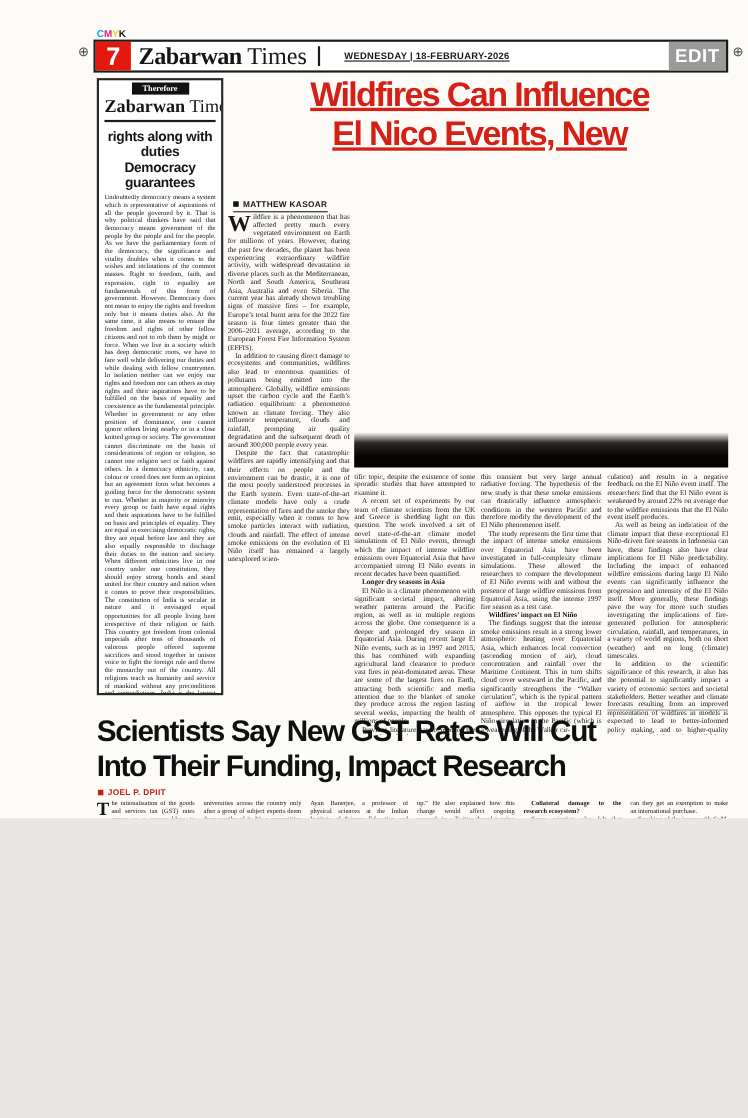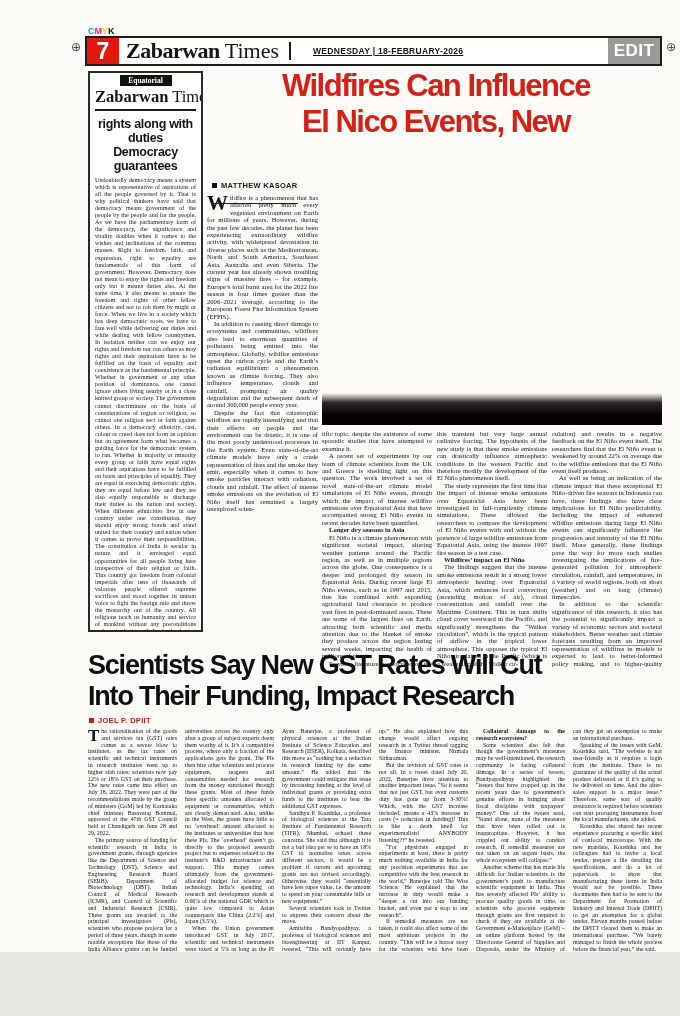--- a/index.html
+++ b/index.html
@@ -1,16 +1,16 @@
 <!DOCTYPE html>
 <html style="--masthead-red: #e3180f; --headline-red: #d42015; --byline-red: #c22017; --edit-gray: #9a9a9a;"><head>
 <meta charset="utf-8">
 <style>
   html,body{margin:0;padding:0;background:#e8e7e3;}
-  #canvas{position:relative;width:680px;height:952px;background:#fcfbf8;overflow:hidden;
+  #canvas{position:relative;width:680px;height:744px;background:#fcfbf8;overflow:hidden;
           font-family:"Liberation Serif",serif;color:#161514;}
   .abs{position:absolute;}
 
   
   .cmyk-logo{left:88px;top:26px;font:bold 9px "Liberation Sans",sans-serif;letter-spacing:0;}
   .cmyk-logo span{display:inline-block;}
   .ink-c{color:#00aeef;} .ink-m{color:#ec1e79;} .ink-y{color:#f7d117;} .ink-k{color:#141414;}
   .regmark{color:#4a4a4a;font-size:12px;line-height:10px;font-family:"DejaVu Sans",sans-serif;}
 
   
@@ -34,23 +34,23 @@
              font:bold 7.5px "Liberation Serif",serif;padding:1px 0;}
   .ed-masthead{text-align:center;font-size:16.5px;white-space:nowrap;border-bottom:2px solid #1a1a1a;
                padding-bottom:2px;margin-top:1px;}
   .ed-masthead .mh-bold{font-weight:bold;}
   .ed-headline{margin:6px 0 4px 0;text-align:center;font:bold 12.5px/14px "Liberation Sans",sans-serif;
                letter-spacing:-.3px;}
   .ed-body{font-size:6.1px;line-height:7.05px;text-align:justify;overflow:hidden;height:468px;}
 
   
   .wf-headline{left:210px;top:68px;width:452px;text-align:center;color:var(--headline-red,#d42015);
-               font:bold 31px/36px "Liberation Sans",sans-serif;letter-spacing:-1.5px;}
+               font:bold 31px/36px "Liberation Sans",sans-serif;letter-spacing:-1.5px;text-decoration:underline;}
   .wf-byline{left:212px;top:181px;font:bold 7.5px "Liberation Sans",sans-serif;letter-spacing:.3px;
-             border-bottom:1px solid #222;padding-bottom:13px;}
+             border-bottom:1px solid #222;padding-bottom:2px;}
   .bullet{display:inline-block;width:5px;height:5px;background:#111;margin-right:4px;}
   .gst-byline .bullet{background:var(--byline-red,#c22017);}
 
   .col{box-sizing:border-box;overflow:hidden;text-align:justify;font-size:6.6px;line-height:7.4px;}
   .col p{margin:0;}
   .col p.ind{text-indent:7px;}
   .col p.sub{font-weight:bold;text-indent:7px;}
   .dropcap{float:left;font:bold 21px/17px "Liberation Serif",serif;padding:1px 2px 0 0;}
 
   .wf-col1{left:207px;top:194px;width:111px;height:456px;}
@@ -103,21 +103,21 @@
     <div class="masthead">
       <span class="mh-bold">Zabarwan</span>
       <span class="mh-reg">Times</span>
     </div>
     <div class="head-rule"></div>
     <div class="dateline">WEDNESDAY | 18-FEBRUARY-2026</div>
     <div class="edit-box">EDIT</div>
   </div>
 
   <div class="abs editorial">
-    <span class="ed-kicker">Equatorial</span>
+    <span class="ed-kicker">Therefore</span>
     <div class="ed-masthead">
       <span class="mh-bold">Zabarwan</span>
       <span>Times</span>
     </div>
     <div class="ed-headline">
       <div>rights along with duties</div>
       <div>Democracy guarantees</div>
     </div>
     <div class="ed-body">Undoubtedly democracy means a system which is representative of aspirations of all the people governed by it. That is why political thinkers have said that democracy means government of the people by the people and for the people. As we have the parliamentary form of the democracy, the significance and vitality doubles when it comes to the wishes and inclinations of the common masses. Right to freedom, faith, and expression, right to equality are fundamentals of this form of government. However, Democracy does not mean to enjoy the rights and freedom only but it means duties also. At the same time, it also means to ensure the freedom and rights of other fellow citizens and not to rob them by might or force. When we live in a society which has deep democratic roots, we have to fare well while delivering our duties and while dealing with fellow countrymen. In isolation neither can we enjoy our rights and freedom nor can others as may rights and their aspirations have to be fulfilled on the basis of equality and coexistence as the fundamental principle. Whether in government or any other position of dominance, one cannot ignore others living nearby or in a close knitted group or society. The government cannot discriminate on the basis of considerations of region or religion, so cannot one religion sect or faith against others. In a democracy ethnicity, cast, colour or creed does not form an opinion but an agreement form what becomes a guiding force for the democratic system to run. Whether in majority or minority every group or faith have equal rights and their aspirations have to be fulfilled on basis and principles of equality. They are equal in exercising democratic rights, they are equal before law and they are also equally responsible to discharge their duties to the nation and society. When different ethnicities live in one country under one constitution, they should enjoy strong bonds and stand united for their country and nation when it comes to prove their responsibilities. The constitution of India is secular in nature and it envisaged equal opportunities for all people living here irrespective of their religion or faith. This country got freedom from colonial imperials after tens of thousands of valorous people offered supreme sacrifices and stood together in unison voice to fight the foreign rule and throw the monarchy out of the country. All religions teach us humanity and service of mankind without any preconditions and contradictions. India is the largest democracy of the world hence we have to be a role model for rest of the world and that can be achieved only when we remove even the slightest of discriminations if found anywhere between one citizen and the other.</div>
   </div>

